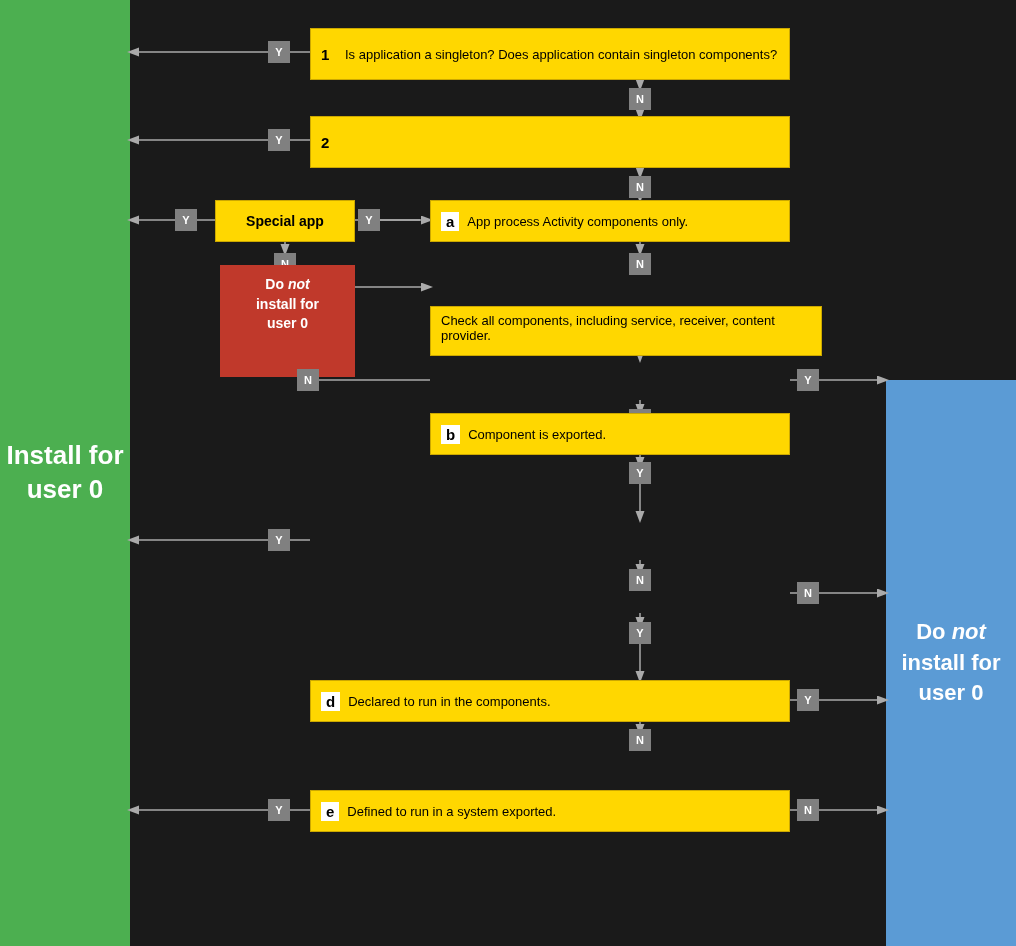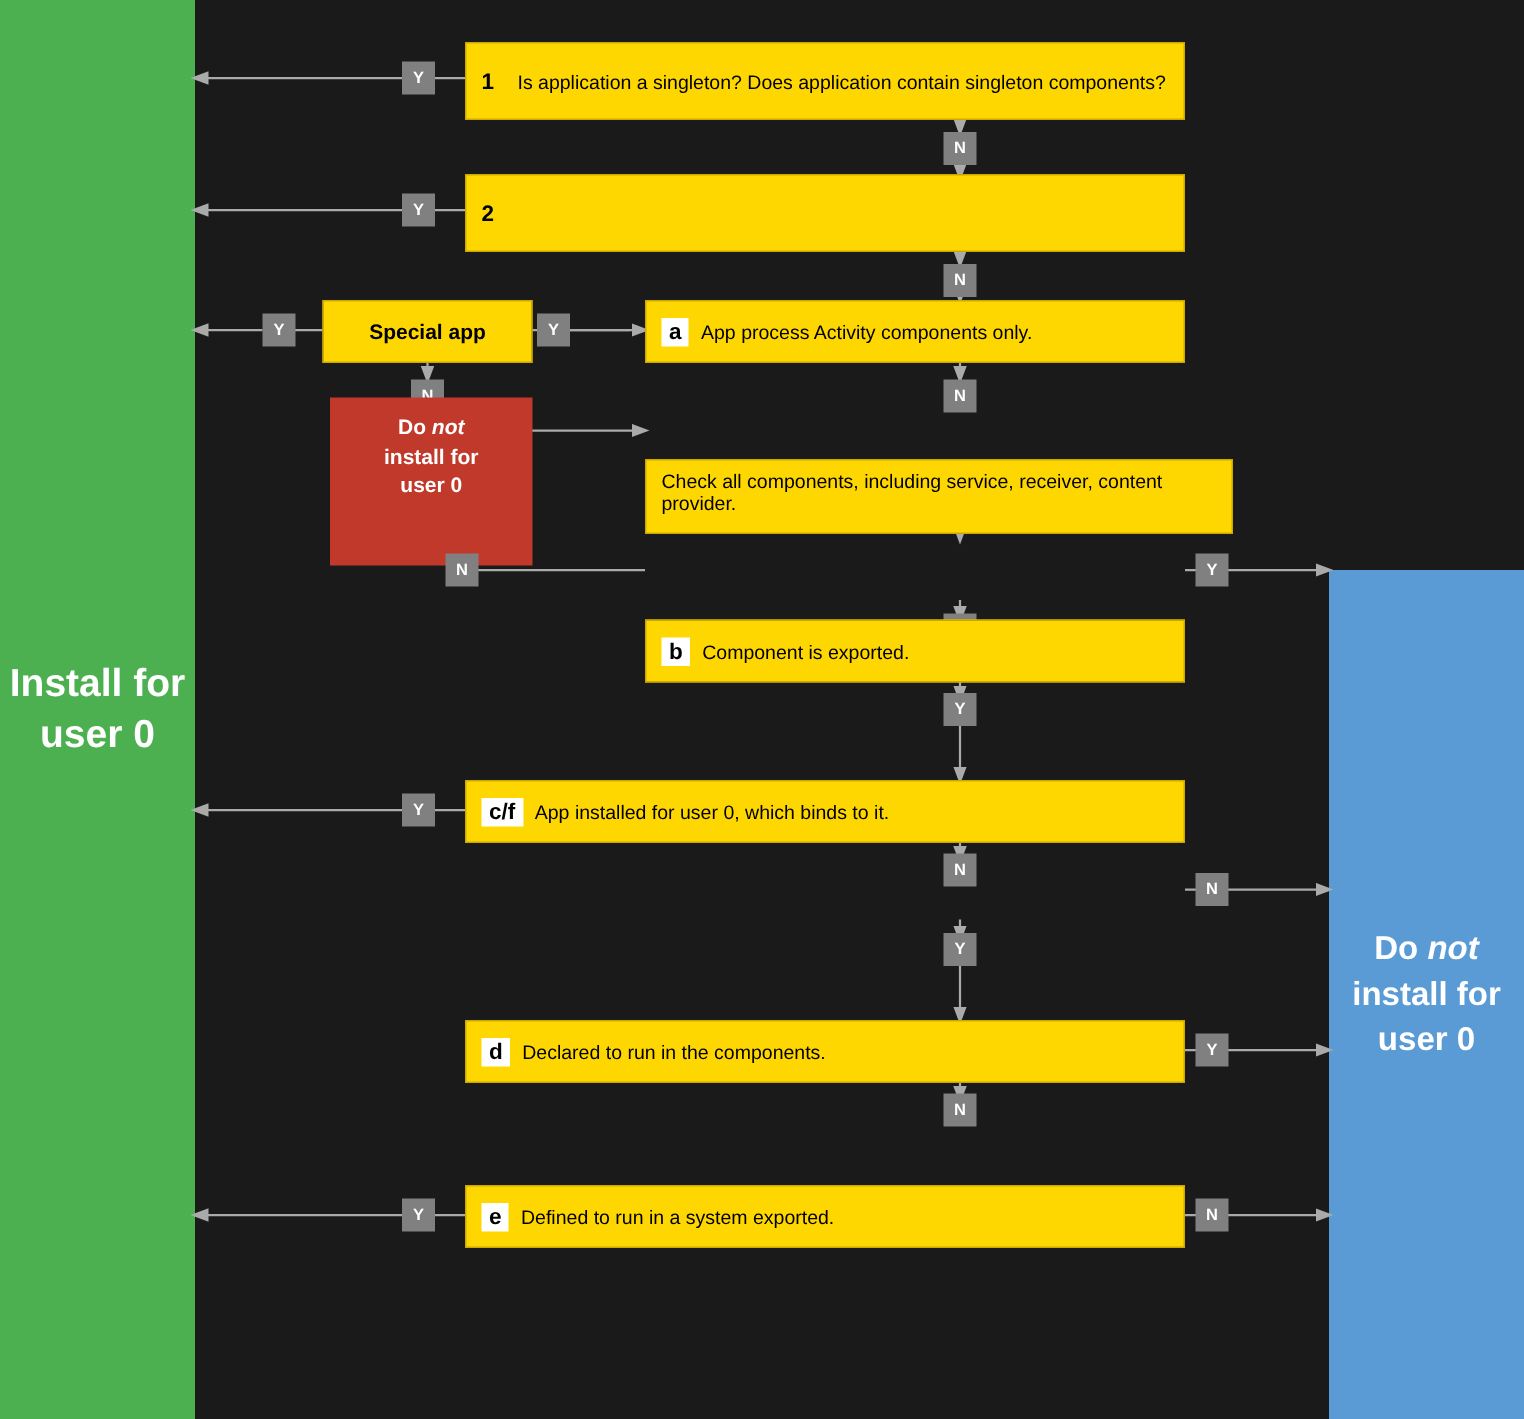--- a/index.html
+++ b/index.html
@@ -289,24 +289,20 @@
 
   <div class="badge" style="left:629px; top:409px;">N</div>
 
   <div class="box" style="left:430px; top:413px; width:360px; height:42px;">
     <span class="box-number" style="background: white; padding: 1px 5px; margin-right: 8px; font-weight: bold;">b</span>
     <span>Component is exported.</span>
   </div>
 
   <div class="badge" style="left:629px; top:462px;">Y</div>
 
-  <div class="box" style="left:310px; top:520px; width:480px; height:42px;">
-    <span class="box-number" style="background: white; padding: 1px 5px; margin-right: 8px; font-weight: bold;">c/f</span>
-    <span>App installed for user 0, which binds to it.</span>
-  </div>
 
   <div class="badge" style="left:268px; top:529px;">Y</div>
 
   <div class="badge" style="left:629px; top:569px;">N</div>
 
 
   <div class="badge" style="left:797px; top:582px;">N</div>
 
   <div class="badge" style="left:629px; top:622px;">Y</div>
 

